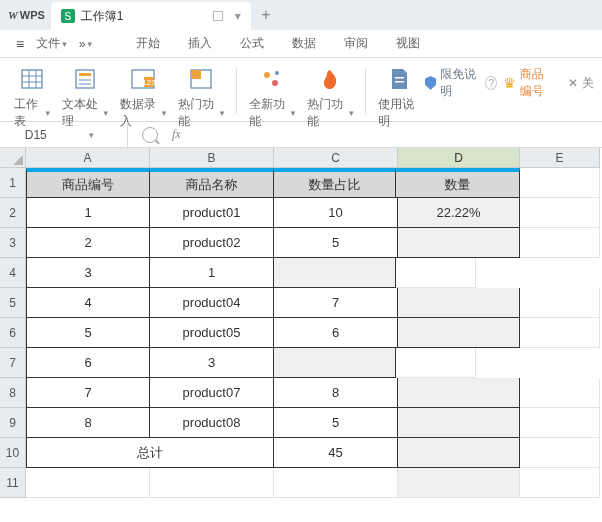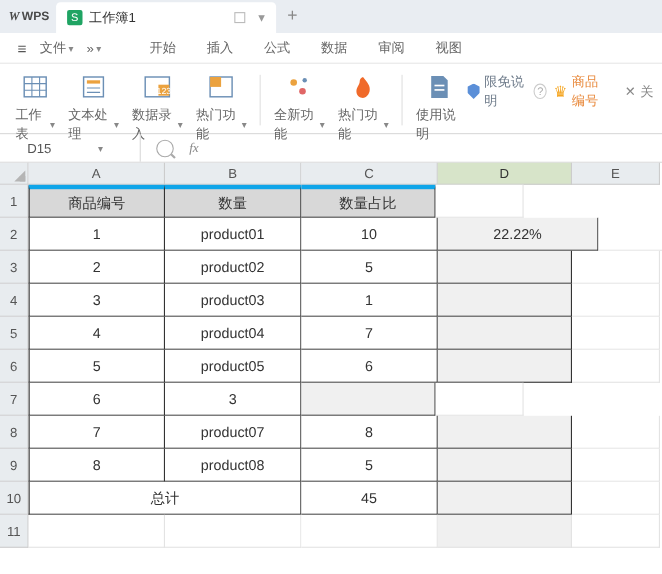--- a/index.html
+++ b/index.html
@@ -236,41 +236,41 @@
       <div class="rh">6</div>
       <div class="rh">7</div>
       <div class="rh">8</div>
       <div class="rh">9</div>
       <div class="rh">10</div>
       <div class="rh">11</div>
     </div>
     <div class="cells">
       <div class="row">
         <div class="cell hdrcell dstrong dleft dtop" style="width: 124px;">商品编号</div>
+        <div class="cell hdrcell dstrong dtop" style="width: 124px;">商品名称</div>
+        <div class="cell hdrcell dstrong dtop" style="width: 122px;">数量占比</div>
         <div class="cell hdrcell dstrong dtop" style="width: 124px;">数量</div>
-        <div class="cell hdrcell dstrong dtop" style="width: 122px;">数量占比</div>
         <div class="cell " style="width: 80px;"></div>
       </div>
       <div class="row">
         <div class="cell dstrong dleft" style="width: 124px;">1</div>
         <div class="cell dstrong" style="width: 124px;">product01</div>
         <div class="cell dstrong" style="width: 124px;">10</div>
-        <div class="cell dstrong colD" style="width: 146px;">22.22%</div>
+        <div class="cell dstrong colD" style="width: 122px;">22.22%</div>
         <div class="cell " style="width: 80px;"></div>
       </div>
       <div class="row">
         <div class="cell dstrong dleft" style="width: 124px;">2</div>
         <div class="cell dstrong" style="width: 124px;">product02</div>
         <div class="cell dstrong" style="width: 124px;">5</div>
         <div class="cell dstrong colD" style="width: 122px;"></div>
         <div class="cell " style="width: 80px;"></div>
       </div>
       <div class="row">
         <div class="cell dstrong dleft" style="width: 124px;">3</div>
-        <div class="cell dstrong" style="width: 124px;">product03</div>
         <div class="cell dstrong" style="width: 124px;">1</div>
         <div class="cell dstrong colD" style="width: 122px;"></div>
         <div class="cell " style="width: 80px;"></div>
       </div>
       <div class="row">
         <div class="cell dstrong dleft" style="width: 124px;">4</div>
         <div class="cell dstrong" style="width: 124px;">product04</div>
         <div class="cell dstrong" style="width: 124px;">7</div>
         <div class="cell dstrong colD" style="width: 122px;"></div>
         <div class="cell " style="width: 80px;"></div>

